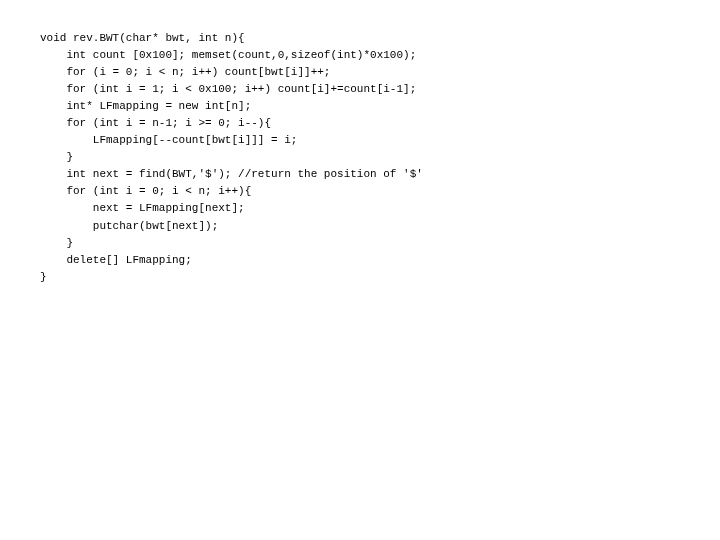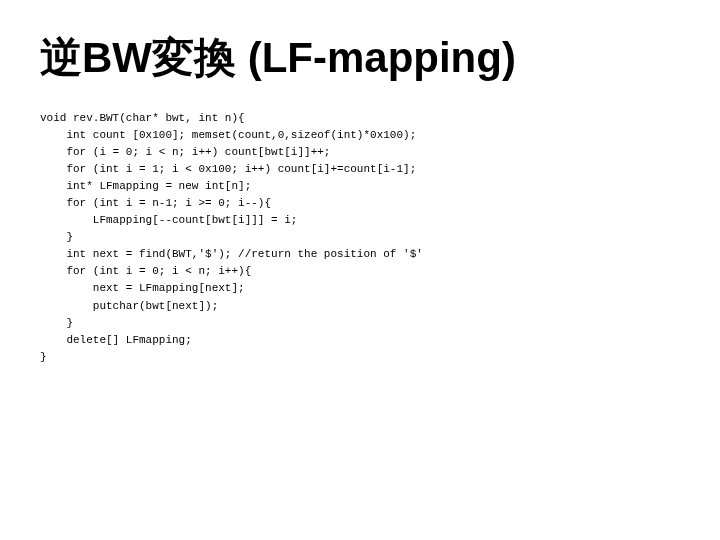--- a/index.html
+++ b/index.html
@@ -36,21 +36,20 @@
       font-size: 11px;
       line-height: 1.55;
       color: #000000;
       white-space: pre;
     }
   </style>
 </head>
 <body>
 
 <div class="page-container">
-  <div class="title">逆BW変換 (LF-mapping)</div>
   <div class="code-block">void rev.BWT(char* bwt, int n){
     int count [0x100]; memset(count,0,sizeof(int)*0x100);
     for (i = 0; i &lt; n; i++) count[bwt[i]]++;
     for (int i = 1; i &lt; 0x100; i++) count[i]+=count[i-1];
     int* LFmapping = new int[n];
     for (int i = n-1; i &gt;= 0; i--){
         LFmapping[--count[bwt[i]]] = i;
     }
     int next = find(BWT,'$'); //return the position of '$'
     for (int i = 0; i &lt; n; i++){

